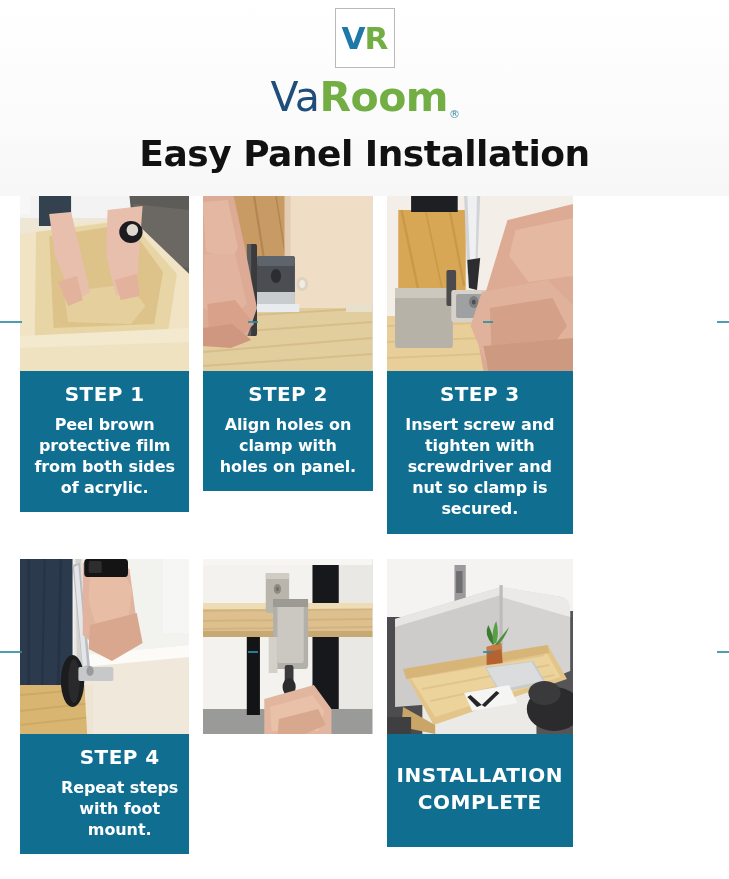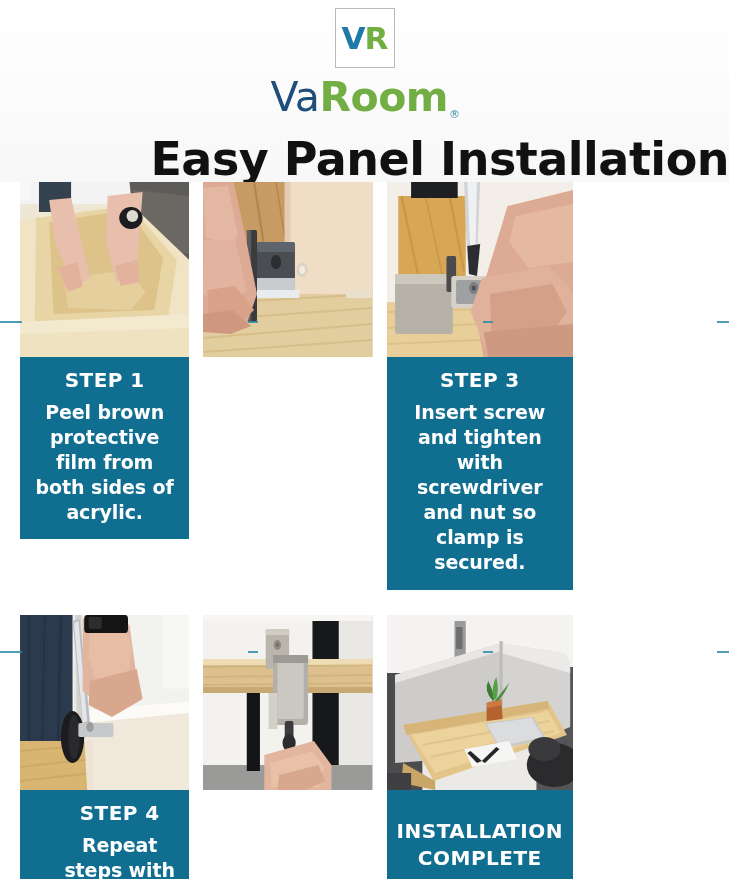--- a/index.html
+++ b/index.html
@@ -63,28 +63,28 @@
     color: #3E8EA8;
     font-size: 11px;
     line-height: 1;
     position: relative;
     top: 2px;
     left: 1px;
   }
 
   .title {
     margin-top: 18px;
-    margin-bottom: 0;
-    font-family: "DejaVu Sans", sans-serif;
-    font-size: 46px;
+    margin-bottom: 24px;
+    font-family: "DejaVu Sans", sans-serif;
+    font-size: 36px;
     font-weight: bold;
     color: #111111;
     letter-spacing: -0.5px;
     line-height: 1;
-    text-align: right;
+    text-align: center;
     width: 100%;
   }
 
   
   .grid {
     width: 593px;
     padding: 0 20px;
     box-sizing: border-box;
     display: grid;
     grid-template-columns: repeat(3, 1fr);
@@ -115,21 +115,21 @@
   .card-step {
     font-family: "DejaVu Sans", sans-serif;
     font-size: 20px;
     font-weight: bold;
     letter-spacing: 0.4px;
     margin-bottom: 9px;
     line-height: 1.1;
   }
   .card-desc {
     font-family: "DejaVu Sans", sans-serif;
-    font-size: 19px;
+    font-size: 16px;
     font-weight: bold;
     line-height: 1.32;
     letter-spacing: -0.1px;
   }
   .card-final {
     display: flex;
     align-items: center;
     justify-content: center;
     min-height: 113px;
   }
@@ -240,20 +240,24 @@
         <ellipse cx="136" cy="88" rx="8" ry="7" fill="#dcd3c3"></ellipse>
         <ellipse cx="136" cy="88" rx="4" ry="4" fill="#f2ebe0"></ellipse>
         <path d="M0 0 L42 0 L58 54 L74 112 L58 146 L0 150 Z" fill="#ddab95"></path>
         <path d="M0 6 L34 4 L48 52 L40 62 L4 56 Z" fill="#e4b7a2"></path>
         <path d="M2 58 L44 58 L60 108 L36 124 L0 112 Z" fill="#e2b49f"></path>
         <path d="M6 108 L44 104 L70 128 L44 146 L8 140 Z" fill="#d9a189"></path>
         <path d="M0 132 L40 128 L66 144 L38 152 L0 150 Z" fill="#cf9780"></path>
         <rect x="196" y="108" width="36" height="8" fill="#e9e0cc"></rect>
       </svg>
     </div>
+    <div class="card row1">
+      <div class="card-step">STEP 2</div>
+      <div class="card-desc">Align holes on clamp with holes on panel.</div>
+    </div>
   </div>
 
   <div class="cell">
     <div class="photo">
       <svg viewBox="0 0 232 175" preserveAspectRatio="none">
         <rect x="0" y="0" width="232" height="175" fill="#f4efe6"></rect>
         <rect x="0" y="0" width="232" height="96" fill="#f3efe8"></rect>
         <rect x="14" y="14" width="84" height="84" fill="#d7a756"></rect>
         <g opacity="0.3">
           <path d="M18 14 L40 98" stroke="#a97a32" stroke-width="3" fill="none"></path>

